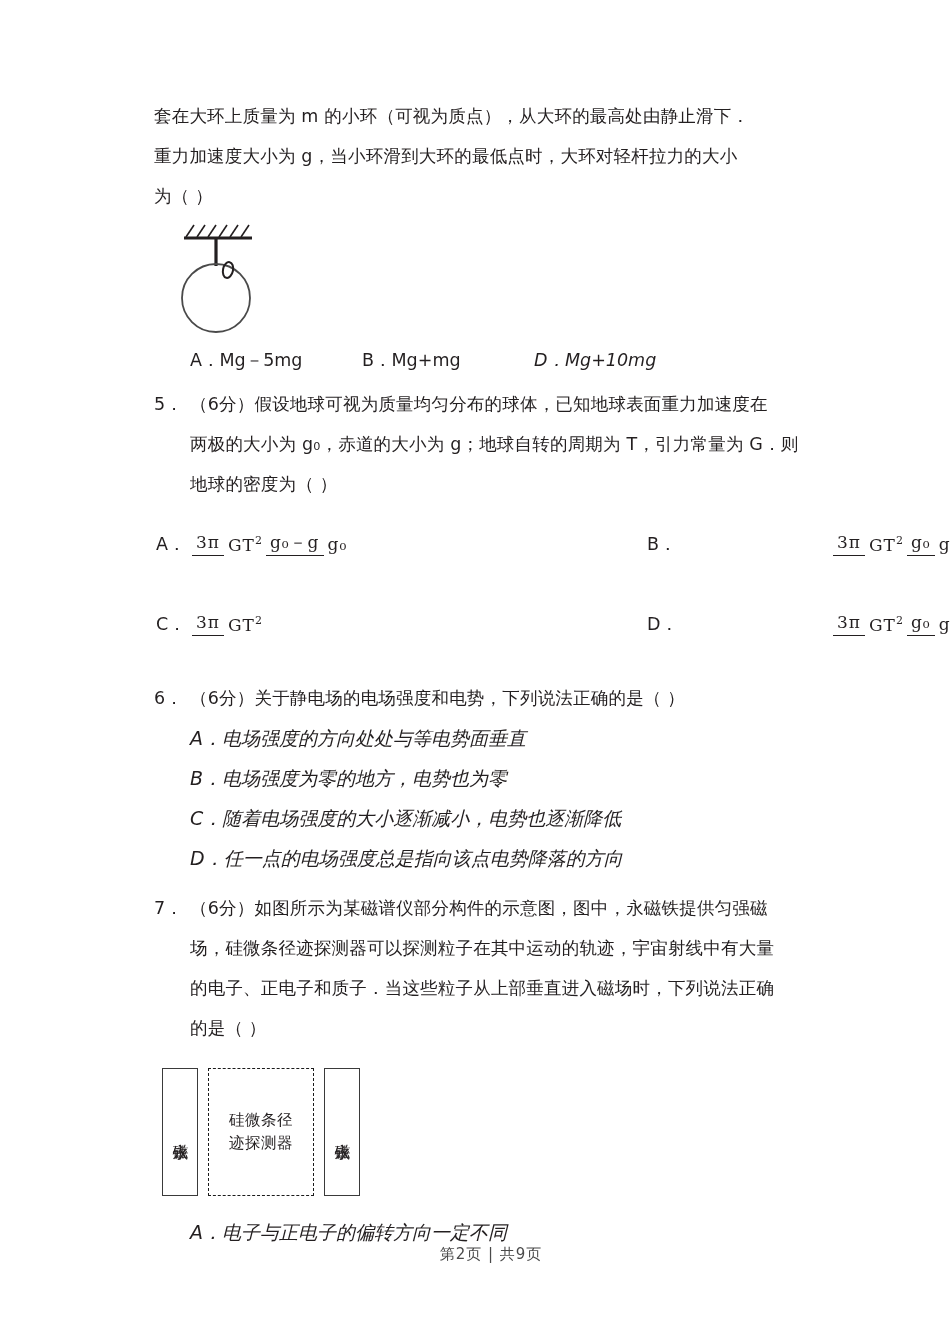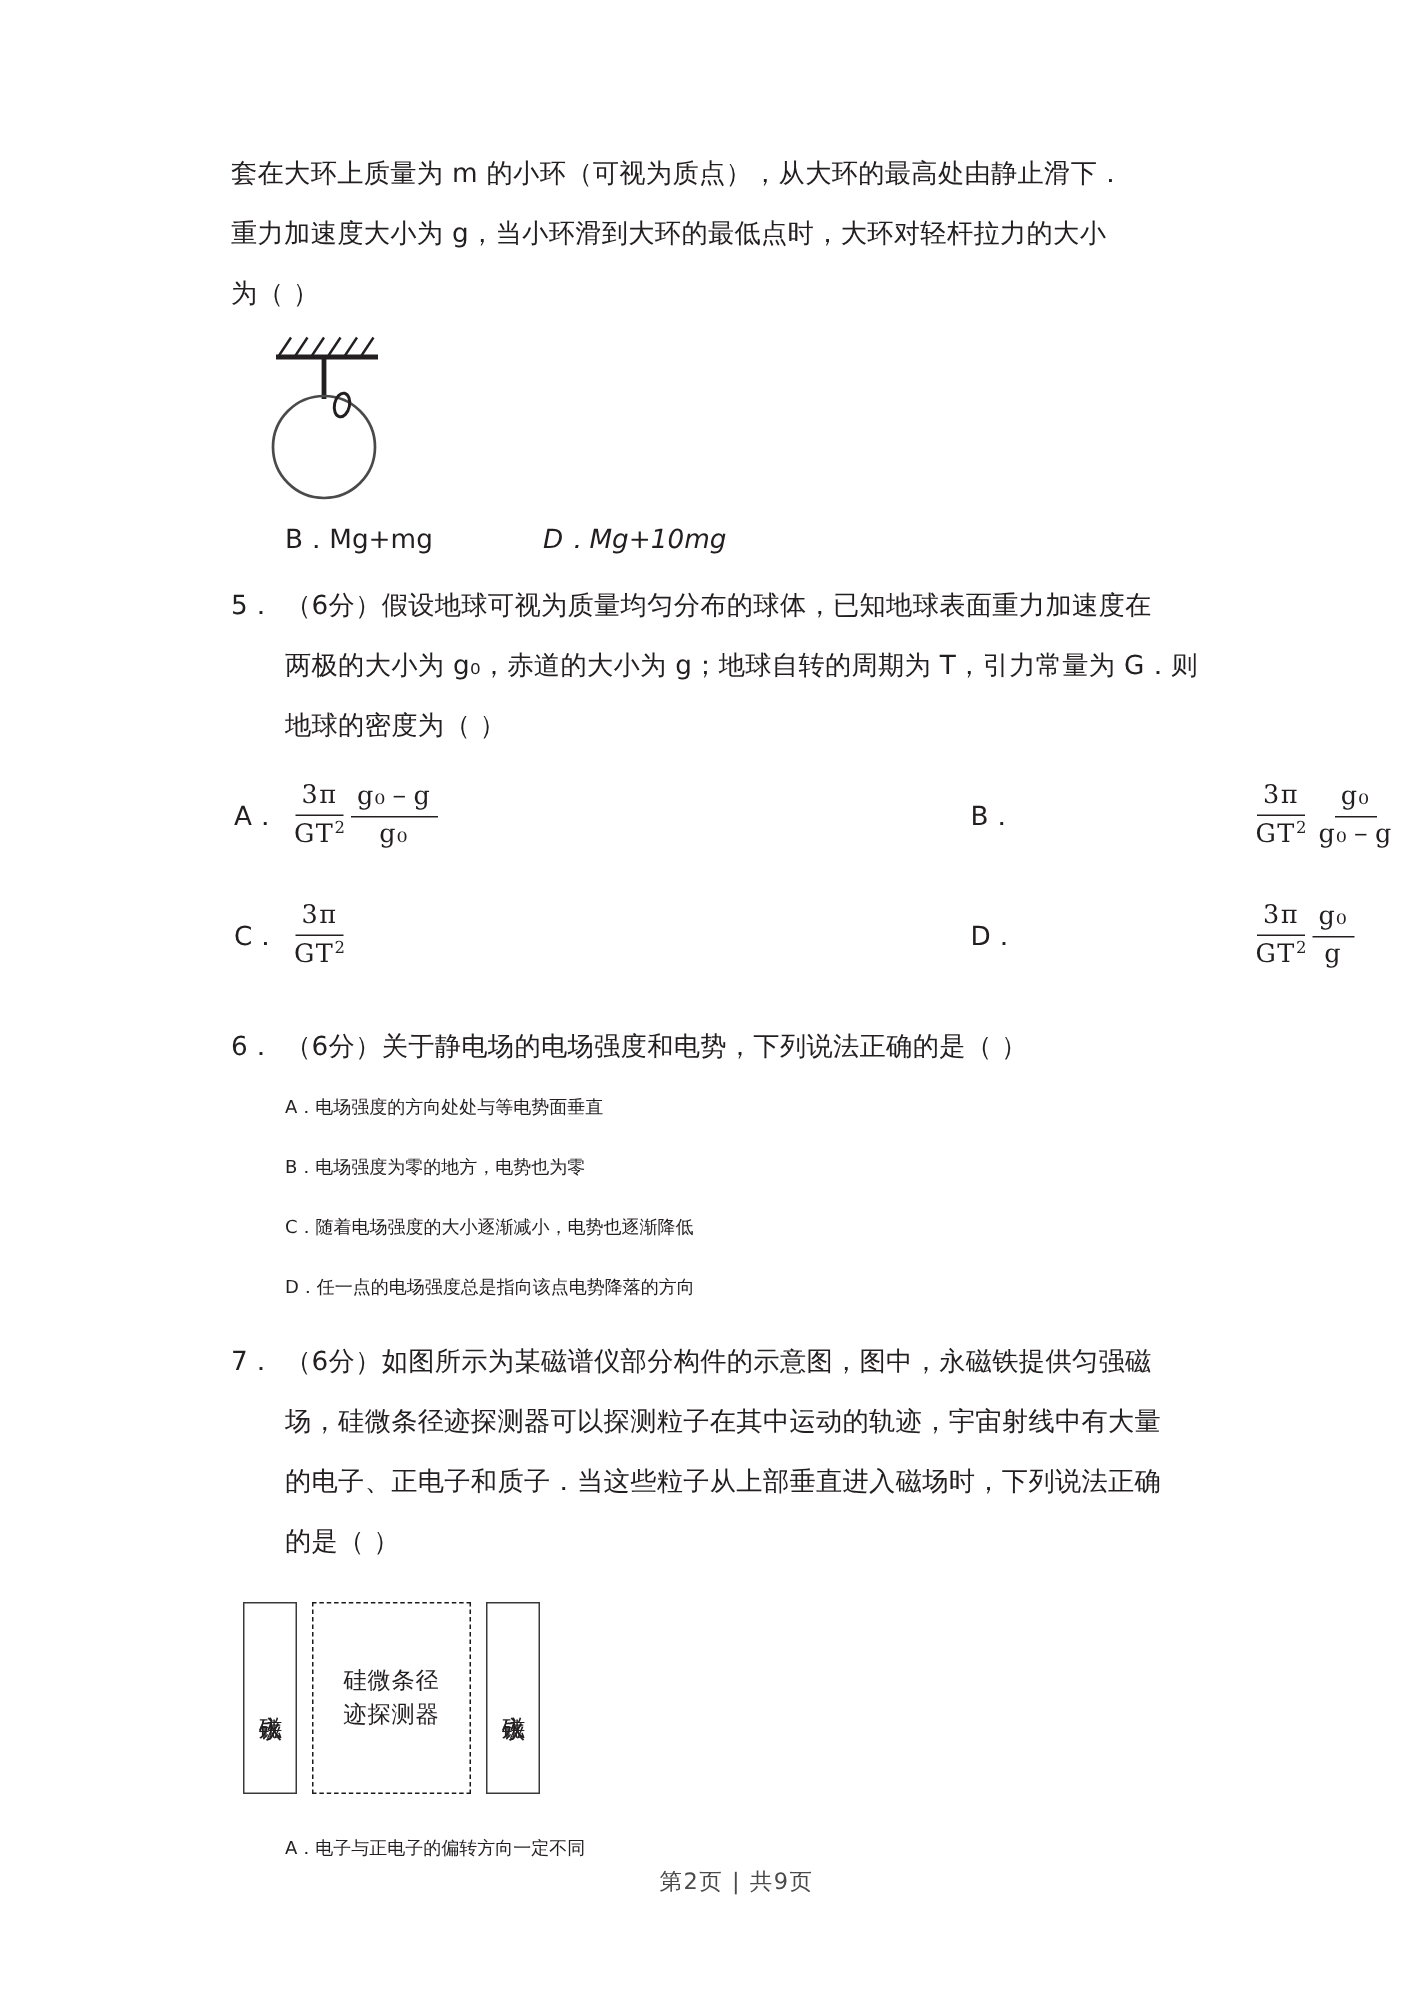--- a/index.html
+++ b/index.html
@@ -47,24 +47,25 @@
   .qnum {
     width: 36px;
     flex: 0 0 36px;
     font-size: 17.5px;
     line-height: 40px;
   }
   .qbody {
     flex: 1 1 auto;
   }
   .opt-row {
-    font-size: 12px;
+    font-size: 19px;
     line-height: 40px;
     padding-left: 36px;
     white-space: nowrap;
+    font-style: italic;
   }
 
   
   .abcd-row {
     padding-left: 36px;
     display: flex;
     font-size: 17.5px;
     line-height: 40px;
   }
   .abcd-row .cell { width: 172px; flex: 0 0 172px; white-space: nowrap; }
@@ -100,21 +101,21 @@
   .math-cell.right .lbl { padding-left: 150px; width: 186px; flex: 0 0 186px;}
   .mathexpr {
     font-family: "DejaVu Serif", "Liberation Serif", serif;
     font-size: 17px;
     display: flex;
     align-items: center;
     letter-spacing: 1px;
   }
   .frac {
     display: inline-flex;
-    flex-direction: column;
+    flex-direction: row;
     align-items: center;
     justify-content: center;
     vertical-align: middle;
     line-height: 1.25;
   }
   .frac .num {
     padding: 0 4px 1px 4px;
     border-bottom: 1.3px solid #231f20;
     white-space: nowrap;
   }
@@ -212,20 +213,21 @@
 
           <line x1="52" y1="18" x2="52" y2="46" stroke="#231f20" stroke-width="3.2"></line>
 
           <circle cx="52" cy="78" r="34" fill="none" stroke="#4a4a4a" stroke-width="1.8"></circle>
 
           <ellipse cx="64" cy="50" rx="5" ry="8" fill="none" stroke="#231f20" stroke-width="2" transform="rotate(12 64 50)"></ellipse>
         </svg>
       </div>
 
       <div class="abcd-row">
+        <span class="cell">A．Mg－5mg</span>
         <span class="cell">B．Mg+mg</span>
         <span class="cell">D．Mg+10mg</span>
       </div>
     </div>
 
     <div style="margin-top:4px;">
       <div class="qnum-row">
         <span class="qnum">5．</span>
         <span class="qbody qline">（6分）假设地球可视为质量均匀分布的球体，已知地球表面重力加速度在</span>
       </div>

